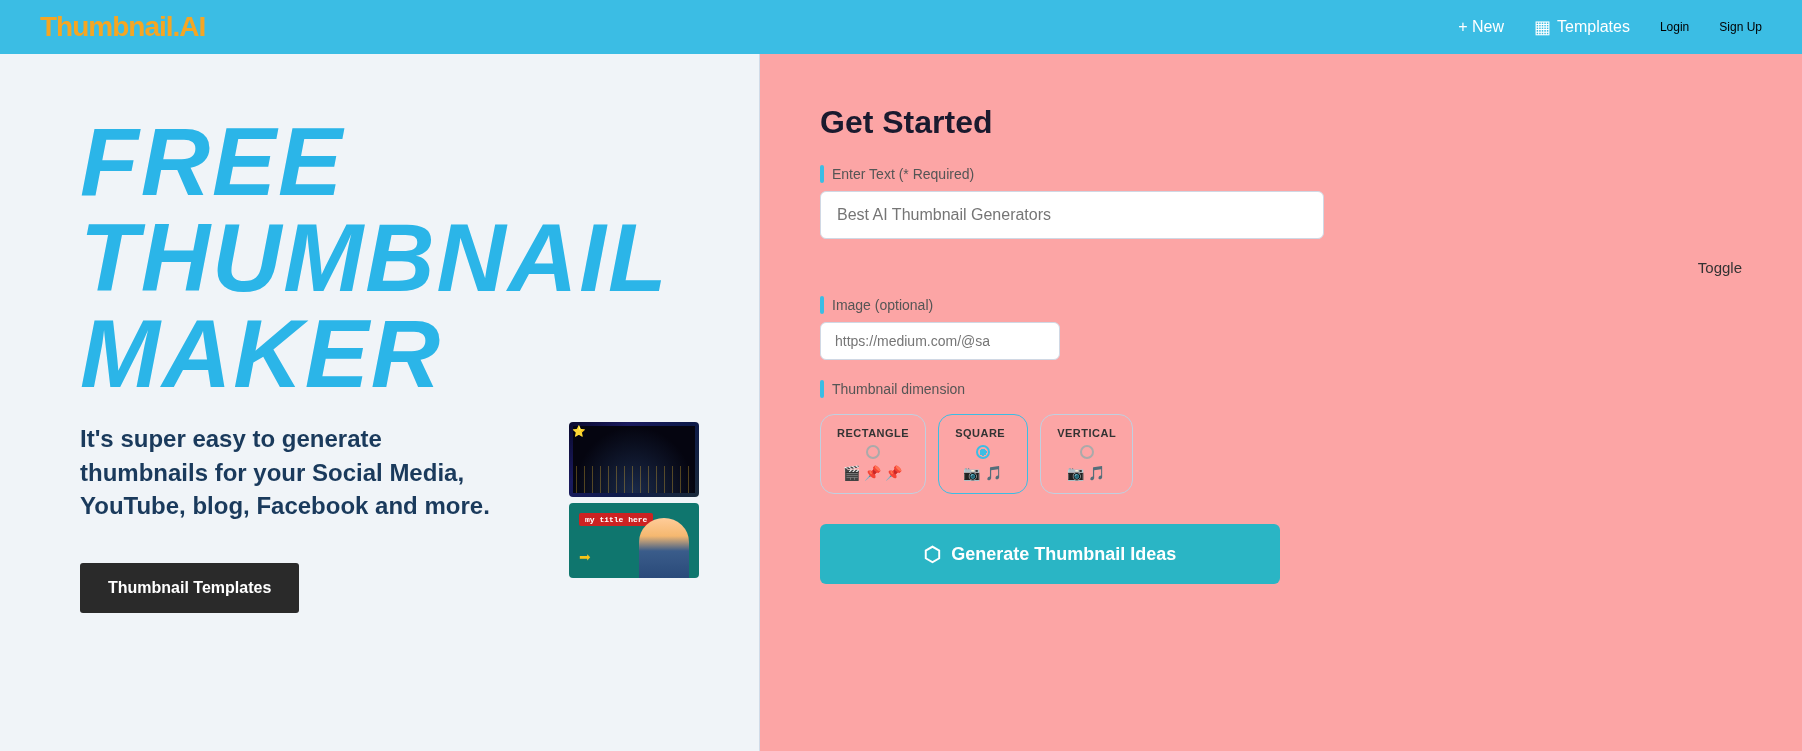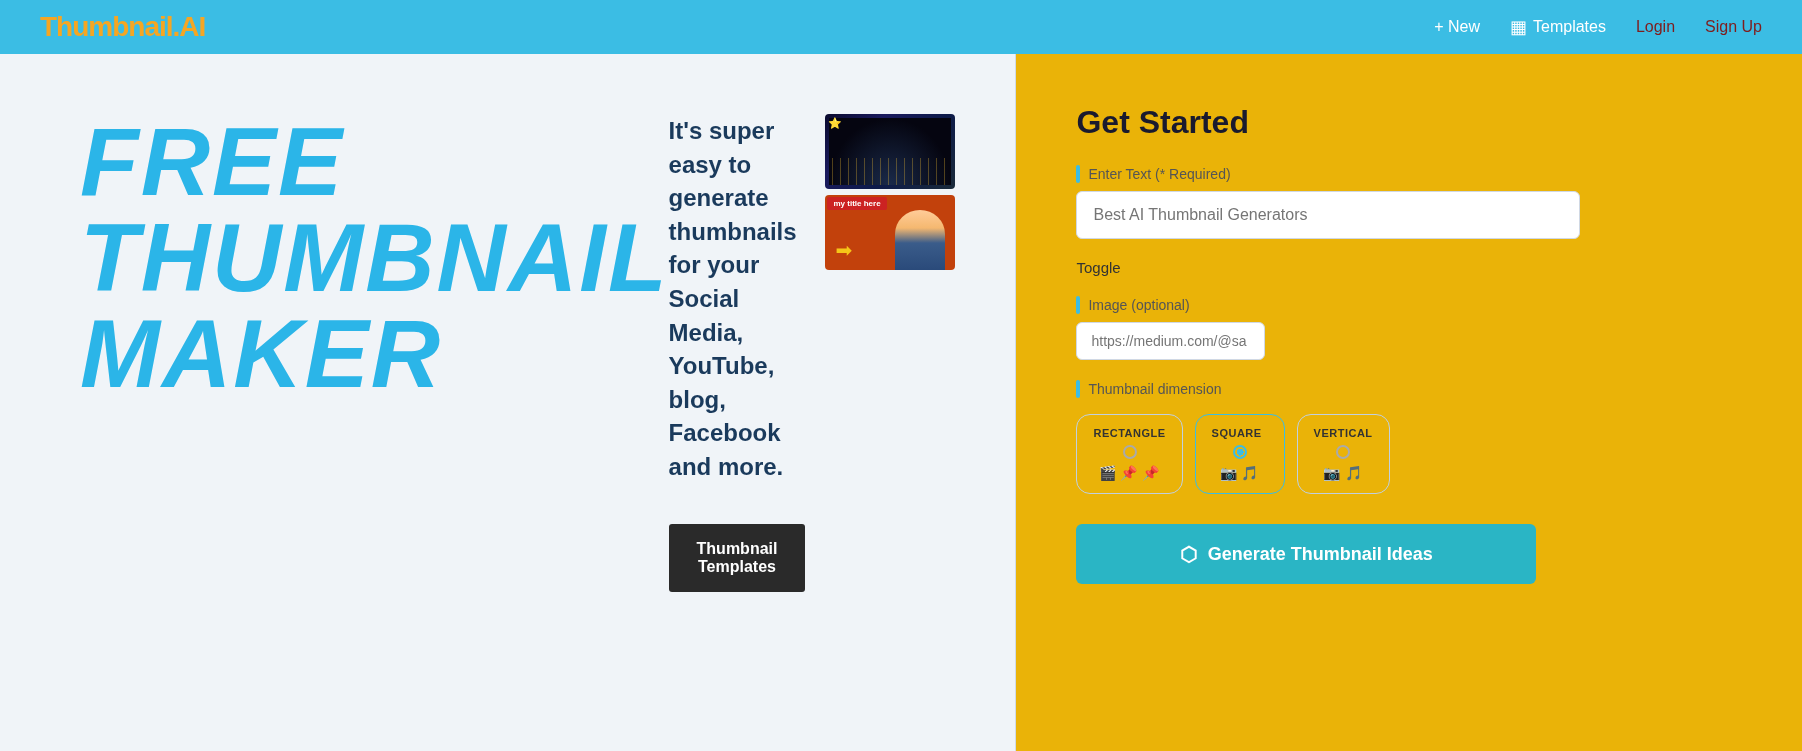--- a/index.html
+++ b/index.html
@@ -23,23 +23,23 @@
     }
     .logo span {
       color: #f5a623;
     }
     .header-nav {
       display: flex;
       align-items: center;
       gap: 30px;
     }
     .header-nav a {
-      color: #7f1d1d;
+      color: #000000;
       text-decoration: none;
-      font-size: 16px;
+      font-size: 12px;
       font-weight: 500;
     }
     .nav-new {
       display: flex;
       align-items: center;
       gap: 5px;
       color: white;
       font-size: 16px;
       font-weight: 500;
       cursor: pointer;
@@ -60,20 +60,21 @@
       width: 100%;
       min-height: 697px;
     }
 
     
     .left-panel {
       flex: 0 0 760px;
       background: #f0f4f8;
       padding: 60px 60px 40px 80px;
       display: flex;
+      flex-direction: column;
       justify-content: flex-start;
       border-right: 1px solid #d0dbe8;
     }
 
     .hero-title {
       font-family: Impact, 'Arial Black', sans-serif;
       font-size: 96px;
       font-weight: 900;
       color: #2bb5e8;
       line-height: 1.0;
@@ -160,28 +161,29 @@
         transparent 0px,
         transparent 3px,
         rgba(255,200,50,0.3) 3px,
         rgba(255,200,50,0.3) 4px,
         transparent 4px,
         transparent 8px
       );
     }
 
     .preview-img-2 {
-      background: #c2410c;
+      background: #0f766e;
       display: flex;
       flex-direction: column;
       align-items: flex-start;
       justify-content: space-between;
-      padding: 2px;
+      padding: 10px;
       position: relative;
       overflow: hidden;
+      font-family: Liberation Mono, monospace;
     }
 
     .title-bar {
       background: #cc2222;
       color: white;
       font-size: 8px;
       font-weight: bold;
       padding: 2px 6px;
       border-radius: 2px;
     }
@@ -200,21 +202,21 @@
       position: absolute;
       bottom: 8px;
       left: 10px;
       font-size: 20px;
       color: #f5c518;
     }
 
     
     .right-panel {
       flex: 1;
-      background: #eab308;
+      background: #fca5a5;
       padding: 50px 60px;
     }
 
     .get-started-title {
       font-size: 32px;
       font-weight: 700;
       color: #1a1a2e;
       margin-bottom: 24px;
     }
 
@@ -248,30 +250,31 @@
       border-radius: 6px;
       color: #888;
       outline: none;
     }
 
     .toggle-row {
       display: flex;
       align-items: center;
       gap: 10px;
       margin-bottom: 20px;
+      justify-content: flex-end;
     }
 
     .toggle-label {
       font-size: 15px;
       color: #333;
       font-weight: 500;
     }
 
     .url-input {
-      width: 189px;
+      width: 240px;
       padding: 10px 14px;
       font-size: 14px;
       border: 1px solid #d0d8e4;
       border-radius: 6px;
       color: #888;
       outline: none;
     }
 
     .dimension-section {
       margin-top: 10px;

